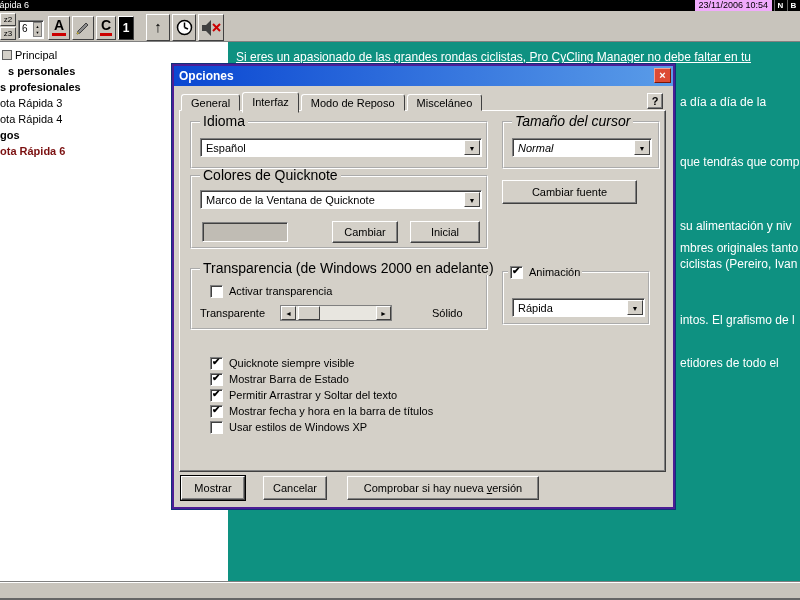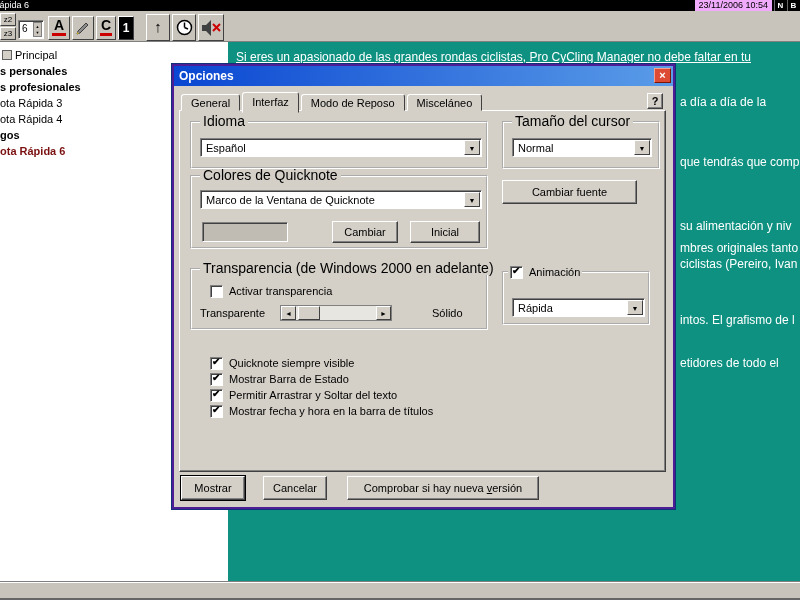--- a/index.html
+++ b/index.html
@@ -134,21 +134,21 @@
         <line x1="12" y1="5" x2="19" y2="12" stroke="#cc0000" stroke-width="2"></line>
         <line x1="19" y1="5" x2="12" y2="12" stroke="#cc0000" stroke-width="2"></line>
       </svg>
     </div>
   </div>
 
   <div class="sidebar">
     <div class="side-item" style="top:6px;left:2px;">
       <span class="pico"></span><span>Principal</span>
     </div>
-    <div class="side-item b" style="top:22px;"><span>s personales</span></div>
+    <div class="side-item b" style="top:22px;padding-left:8px;"><span>s personales</span></div>
     <div class="side-item b" style="top:38px;"><span>s profesionales</span></div>
     <div class="side-item" style="top:54px;"><span>ota Rápida 3</span></div>
     <div class="side-item" style="top:70px;"><span>ota Rápida 4</span></div>
     <div class="side-item b" style="top:86px;"><span>gos</span></div>
     <div class="side-item sel" style="top:102px;"><span>ota Rápida 6</span></div>
   </div>
 
   <div class="teal">
     <div class="headline">Si eres un apasionado de las grandes rondas ciclistas, Pro CyCling Manager no debe faltar en tu</div>
     <div class="frag" style="top:53px;">a día a día de la</div>
@@ -180,21 +180,21 @@
     <div class="tabpanel">
 
       <div class="group" style="left:10px;top:10px;width:298px;height:48px;">
         <span class="glabel">Idioma</span>
         <div class="combo" style="left:8px;top:15px;width:282px;">
           <span class="cval">Español</span>
           <span class="cbtn">▼</span>
         </div>
       </div>
 
-      <div class="group" style="left:322px;top:10px;width:158px;height:48px;">
+      <div class="group" style="left:322px;top:10px;width:158px;height:48px;font-style:italic;">
         <span class="glabel">Tamaño del cursor</span>
         <div class="combo" style="left:8px;top:15px;width:140px;">
           <span class="cval">Normal</span>
           <span class="cbtn">▼</span>
         </div>
       </div>
 
       <div class="group" style="left:10px;top:64px;width:298px;height:74px;">
         <span class="glabel">Colores de Quicknote</span>
         <div class="combo" style="left:8px;top:13px;width:282px;">
@@ -253,20 +253,24 @@
             <span class="mark">✔</span>
           </span>
         <span>Permitir Arrastrar y Soltar del texto</span>
       </div>
       <div class="cb" style="left:30px;top:293px;">
         <span class="box">
             <span class="mark">✔</span>
           </span>
         <span>Mostrar fecha y hora en la barra de títulos</span>
       </div>
+      <div class="cb unchecked" style="left:30px;top:309px;">
+        <span class="box"></span>
+        <span>Usar estilos de Windows XP</span>
+      </div>
 
     </div>
 
     <div class="btn default" style="left:7px;top:410px;width:64px;height:24px;line-height:22px;">Mostrar</div>
     <div class="btn" style="left:89px;top:410px;width:64px;height:24px;line-height:22px;">Cancelar</div>
     <div class="btn" style="left:173px;top:410px;width:192px;height:24px;line-height:22px;"><span>Comprobar si hay nueva </span><span class="mn">v</span><span>ersión</span></div>
 
   </div>
 
 </div>

